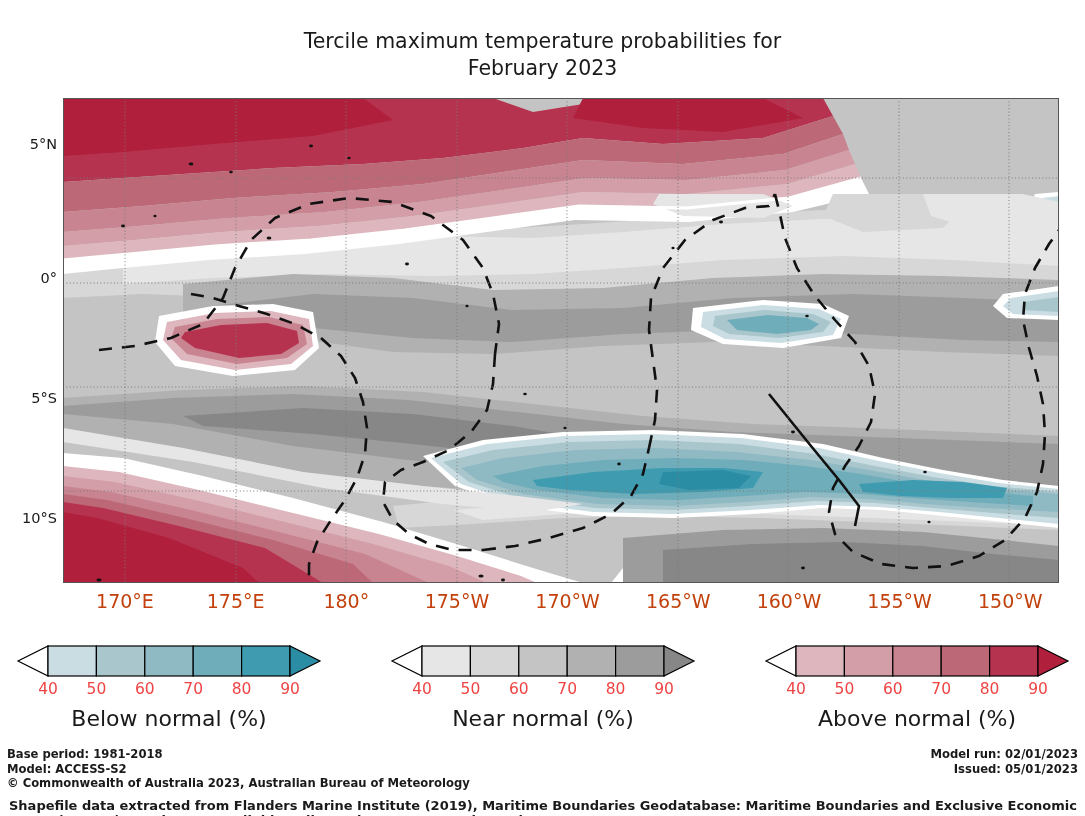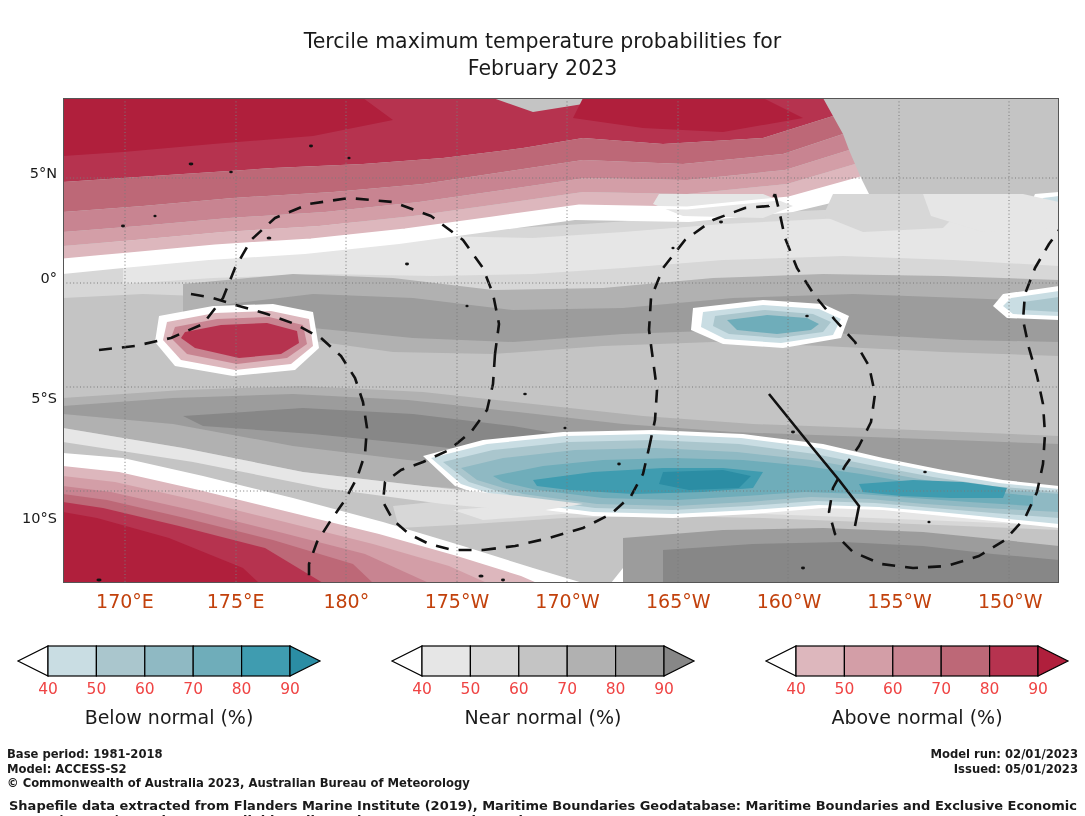--- a/index.html
+++ b/index.html
@@ -22,39 +22,39 @@
   #xlabels span{position:absolute;top:0;transform:translateX(-50%);
                 font-size:19px;color:#c2410c;white-space:nowrap;}
 
   
   .cbar{position:absolute;top:640px;width:330px;height:100px;}
   .cbar svg{display:block;}
   .cb-ticks{position:absolute;left:0;top:40px;width:330px;height:20px;}
   .cb-ticks span{position:absolute;transform:translateX(-50%);
                  font-size:15.5px;color:#ef4444;}
   .cb-title{position:absolute;left:0;top:66px;width:330px;text-align:center;
-            font-size:19px;color:#1a1a1a;}
+            font-size:22px;color:#1a1a1a;}
 
   
   .foot{position:absolute;font-size:11.6px;color:#1a1a1a;line-height:14.5px;
         white-space:pre-line;font-weight:bold;}
   #foot-left{left:7px;top:747px;}
   #foot-right{right:7px;top:747px;text-align:right;}
   #foot-note{left:9px;top:799px;font-size:13px;color:#1a1a1a;}
 </style>
 </head>
 <body>
 
 <div class="page">
 
   <div id="title">Tercile maximum temperature probabilities for
 February 2023</div>
 
   <div id="ylabels">
-      <span style="top: 75px;">5°N</span>
+      <span style="top: 46px;">5°N</span>
       <span style="top: 180.074px;">0°</span>
       <span style="top: 300.124px;">5°S</span>
       <span style="top: 420.173px;">10°S</span>
     </div>
 
   <div id="map-wrap">
     <svg id="map-svg" viewBox="0 0 996 485" preserveAspectRatio="none">
       <defs>
         <clipPath id="mapclip">
             <rect x="0" y="0" width="996" height="485"></rect>

